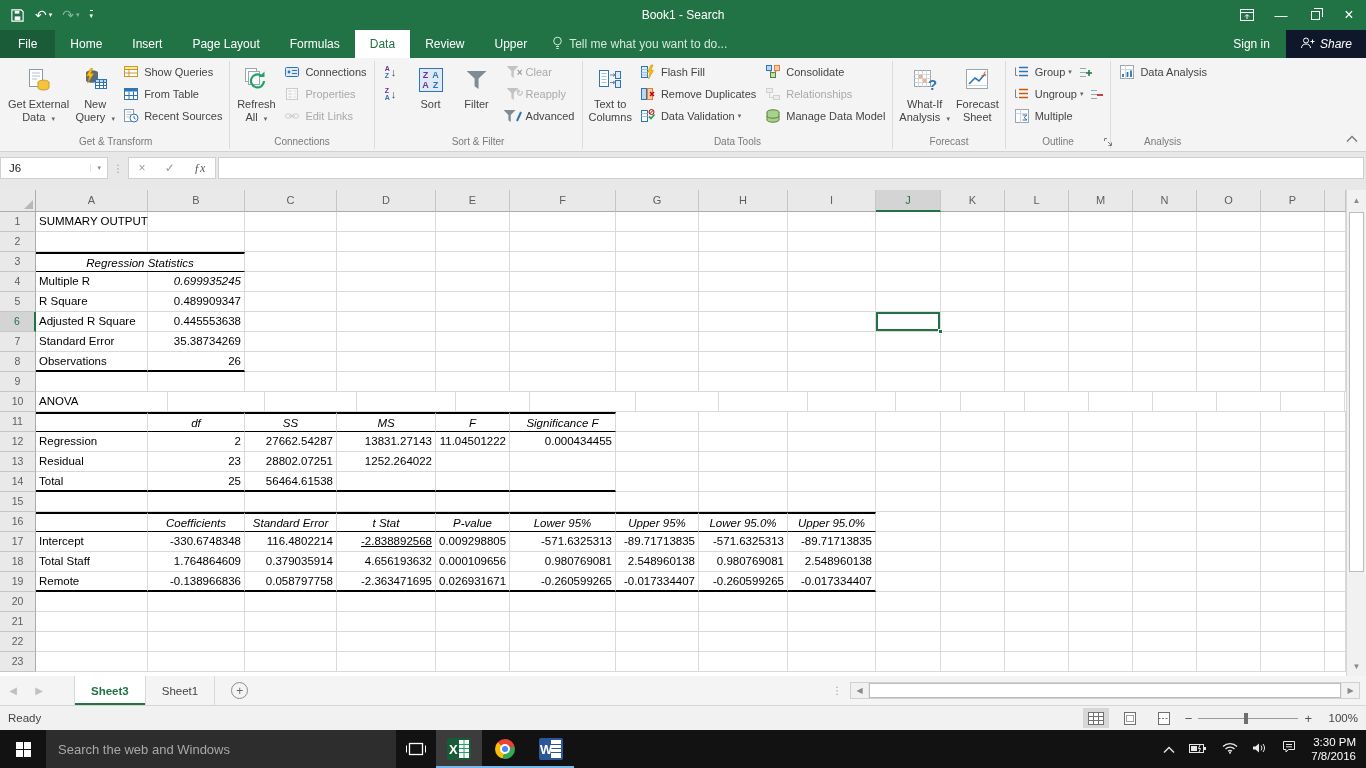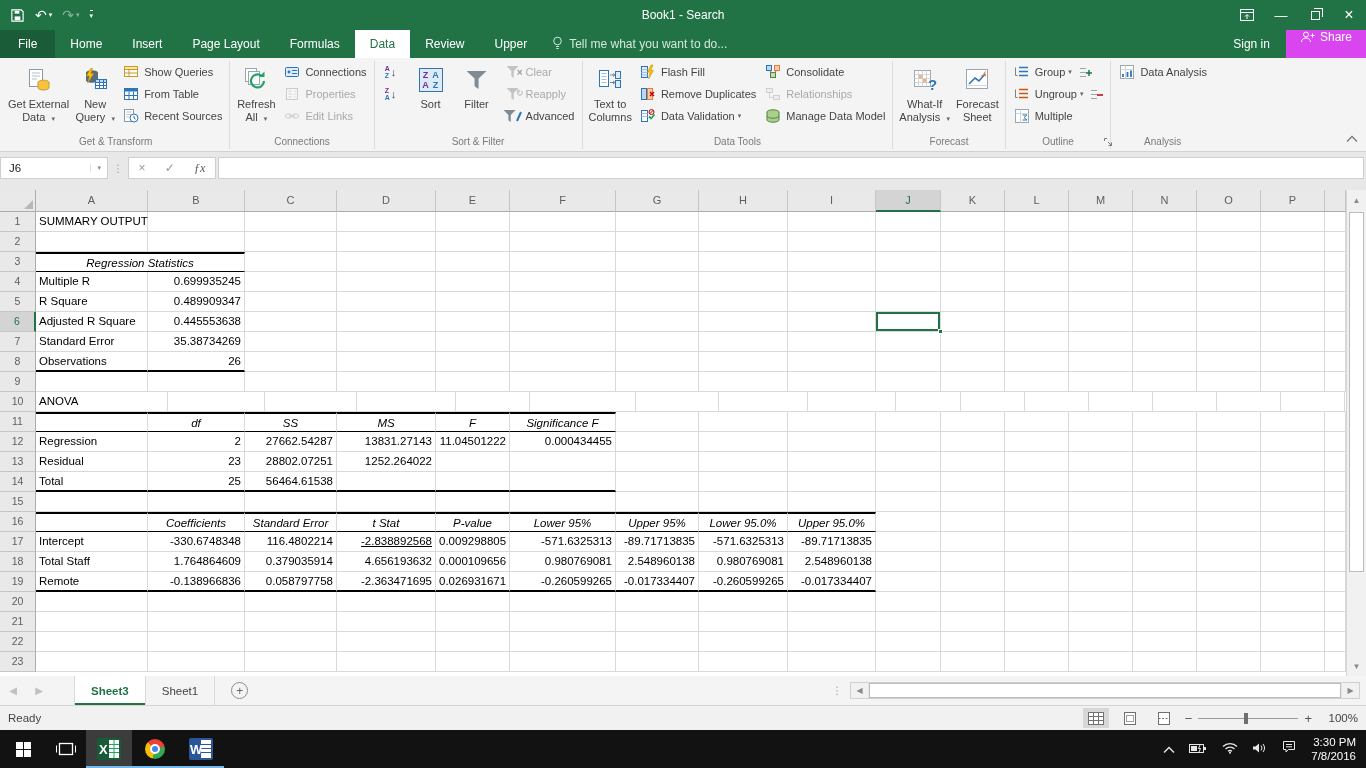--- a/index.html
+++ b/index.html
@@ -21,21 +21,21 @@
   .restore-box::before { content:""; position:absolute; left:2px; top:-4px; width:8px; height:8px; border:1px solid #fff; border-left:none; border-bottom:none; }
 
   
   .tabrow { height:28px; background:#217346; display:flex; align-items:stretch; color:#fff; font-size:12px; flex:0 0 auto; }
   .rtab { padding:0 15px; display:flex; align-items:center; }
   .rtab.file { background:#1A5C38; padding:0 18px; }
   .rtab.active { background:#fff; color:#217346; }
   .tellme { display:flex; align-items:center; gap:6px; margin-left:10px; color:#D5E8DD; }
   .tabrow-right { margin-left:auto; display:flex; align-items:center; }
   .signin { padding:0 16px; }
-  .share { display:flex; align-items:flex-start; gap:5px; padding:0 14px; background:#d946ef; height:100%; }
+  .share { display:flex; align-items:center; gap:5px; padding:0 14px; background:#0f172a; height:100%;font-style:italic; }
 
   
   .ribbon { height:94px; background:#F4F4F4; border-bottom:1px solid #D2D2D2; display:flex; padding:1px 2px 0 2px; flex:0 0 auto; }
   .rgroup { display:flex; flex-direction:column; padding:0 1px; }
   .rgroup-body { display:flex; flex:1; align-items:stretch; padding:1px 2px 0 2px; }
   .rgroup-label { height:17px; font-size:10px; color:#7A7A7A; text-align:center; line-height:15px; position:relative; white-space:nowrap; padding:0 6px; }
   .launcher { position:absolute; right:-4px; top:2px; }
   .rsep { width:1px; background:#DCDCDC; margin:2px 0; flex:0 0 auto; }
   .rbig { min-width:46px; padding:2px 3px 1px 3px; display:flex; flex-direction:column; align-items:center; justify-content:flex-start; font-size:11px; color:#444; text-align:center; }
   .rbig-icon { height:36px; display:flex; align-items:center; justify-content:center; }
@@ -672,21 +672,21 @@
           <div class="gcell" style="width: 64px;"></div>
           <div class="gcell" style="width: 64px;"></div>
           <div class="gcell" style="width: 64px;"></div>
           <div class="gcell" style="width: 64px;"></div>
           <div class="gcell" style="width: 64px;"></div>
           <div class="gcell" style="width: 21px;"></div>
         </div>
         <div class="grow">
           <div class="growh">4</div>
           <div class="gcell" style="width: 112px;">Multiple R</div>
-          <div class="gcell right" style="width: 97px;">0.699935245</div>
+          <div class="gcell right" style="width: 97px; font-style: italic;">0.699935245</div>
           <div class="gcell" style="width: 92px;"></div>
           <div class="gcell" style="width: 99px;"></div>
           <div class="gcell" style="width: 74px;"></div>
           <div class="gcell" style="width: 106px;"></div>
           <div class="gcell" style="width: 83px;"></div>
           <div class="gcell" style="width: 89px;"></div>
           <div class="gcell" style="width: 88px;"></div>
           <div class="gcell" style="width: 65px;"></div>
           <div class="gcell" style="width: 64px;"></div>
           <div class="gcell" style="width: 64px;"></div>
@@ -1138,20 +1138,21 @@
 
   <div class="tbar">
     <span class="startbtn">
         <span class="winlogo">
           <span></span>
           <span></span>
           <span></span>
           <span></span>
         </span>
       </span>
+    <div class="tsearch">Search the web and Windows</div>
     <span class="tbtn">
         <svg width="22" height="16">
           <rect x="4.5" y="2.5" width="13" height="11" fill="none" stroke="#fff" stroke-width="1.3"></rect>
           <path d="M1.5 4.5v7M20.5 4.5v7" stroke="#fff"></path>
         </svg>
       </span>
     <span class="ttile active-app">
         <svg width="24" height="22">
           <rect width="24" height="22" rx="2" fill="#185C37"></rect>
           <rect x="12" y="2" width="10" height="18" fill="#fff"></rect>

